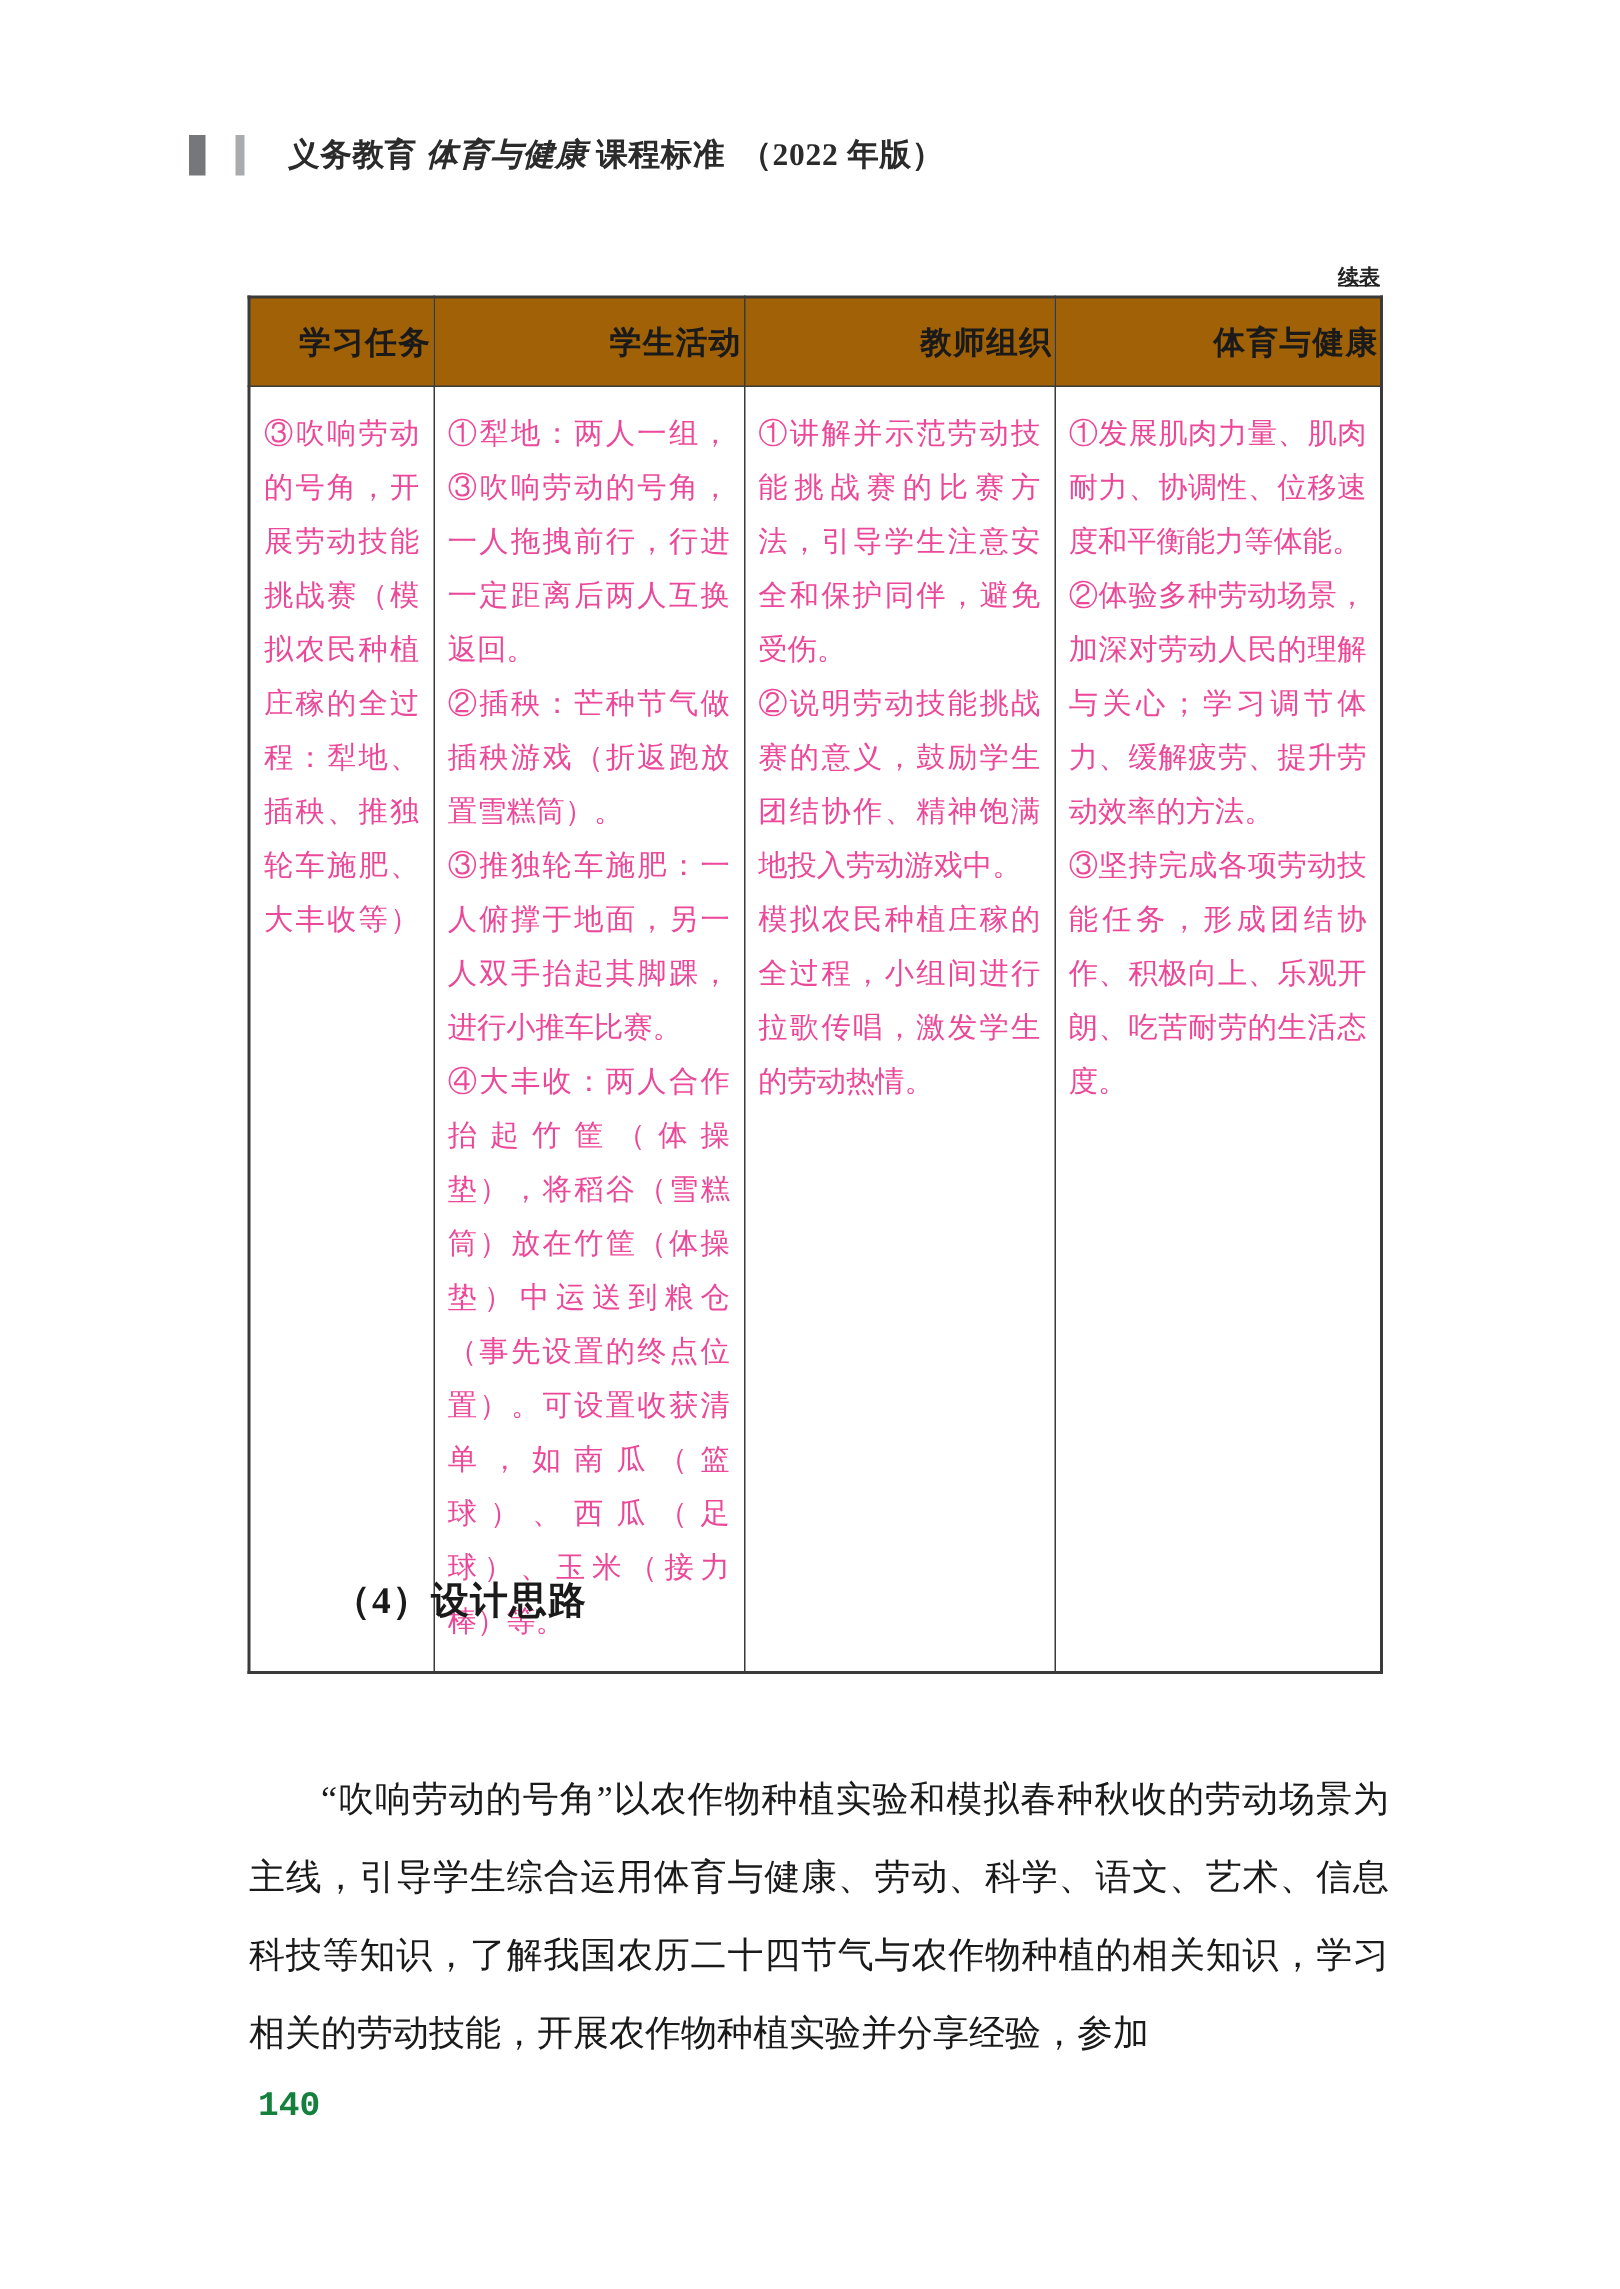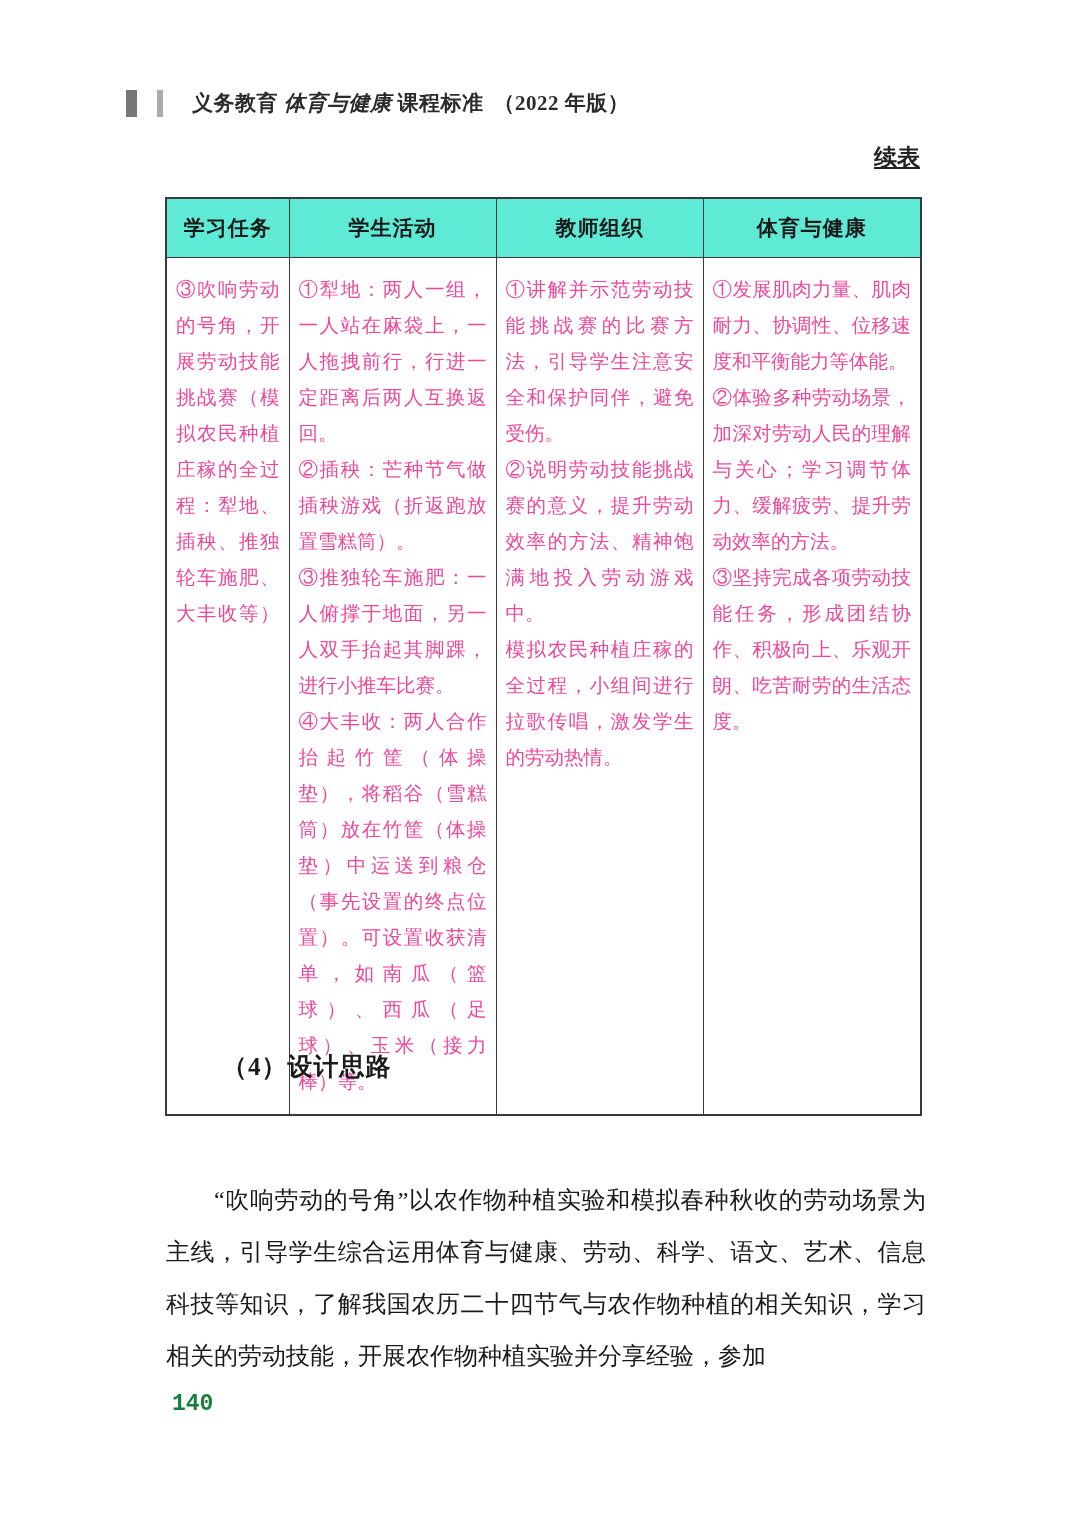--- a/index.html
+++ b/index.html
@@ -52,22 +52,22 @@
   }
   .rh-text .year-part {
     margin-left: 10px;
     font-weight: bold;
   }
 
   
   .cont-label {
     position: absolute;
     right: 160px;
-    top: 142px;
-    font-size: 23px;
+    top: 176px;
+    font-size: 14px;
     font-weight: bold;
     color: #222;
     text-decoration: underline;
   }
 
   
   .tbl-wrap {
     position: absolute;
     left: 165px;
     top: 197px;
@@ -78,26 +78,26 @@
     border-collapse: collapse;
     table-layout: fixed;
     border: 2px solid #3a3a3a;
   }
   table.main-table col.c1 { width: 123px; }
   table.main-table col.c2 { width: 207px; }
   table.main-table col.c3 { width: 207px; }
   table.main-table col.c4 { width: 218px; }
 
   table.main-table th {
-    background: #5eead4;
+    background: #a16207;
     border: 1px solid #3a3a3a;
     height: 56px;
     font-size: 21px;
     font-weight: bold;
-    text-align: center;
+    text-align: right;
     vertical-align: middle;
     color: #1a1a1a;
     letter-spacing: 1px;
   }
   table.main-table td {
     border: 1px solid #3a3a3a;
     vertical-align: top;
     padding: 14px 9px 14px 9px;
     font-size: 19.5px;
     line-height: 36px;
@@ -190,28 +190,28 @@
         <th>教师组织</th>
         <th>体育与健康</th>
       </tr>
     </thead>
     <tbody>
       <tr>
         <td class="col-task">
           <p>③吹响劳动的号角，开展劳动技能挑战赛（模拟农民种植庄稼的全过程：犁地、插秧、推独轮车施肥、大丰收等）</p>
         </td>
         <td class="col-body">
-          <p>①犁地：两人一组，一人站在麻袋上，一人拖拽前行，行进一定距离后两人互换返回。</p>
+          <p>①犁地：两人一组，③吹响劳动的号角，一人拖拽前行，行进一定距离后两人互换返回。</p>
           <p>②插秧：芒种节气做插秧游戏（折返跑放置雪糕筒）。</p>
           <p>③推独轮车施肥：一人俯撑于地面，另一人双手抬起其脚踝，进行小推车比赛。</p>
           <p class="last-loose">④大丰收：两人合作抬起竹筐（体操垫），将稻谷（雪糕筒）放在竹筐（体操垫）中运送到粮仓（事先设置的终点位置）。可设置收获清单，如南瓜（篮球）、西瓜（足球）、玉米（接力棒）等。</p>
         </td>
         <td class="col-body">
           <p>①讲解并示范劳动技能挑战赛的比赛方法，引导学生注意安全和保护同伴，避免受伤。</p>
-          <p>②说明劳动技能挑战赛的意义，提升劳动效率的方法、精神饱满地投入劳动游戏中。</p>
+          <p>②说明劳动技能挑战赛的意义，鼓励学生团结协作、精神饱满地投入劳动游戏中。</p>
           <p class="last-loose">模拟农民种植庄稼的全过程，小组间进行拉歌传唱，激发学生的劳动热情。</p>
         </td>
         <td class="col-body">
           <p>①发展肌肉力量、肌肉耐力、协调性、位移速度和平衡能力等体能。</p>
           <p>②体验多种劳动场景，加深对劳动人民的理解与关心；学习调节体力、缓解疲劳、提升劳动效率的方法。</p>
           <p class="last-loose">③坚持完成各项劳动技能任务，形成团结协作、积极向上、乐观开朗、吃苦耐劳的生活态度。</p>
         </td>
       </tr>
     </tbody>
   </table>

